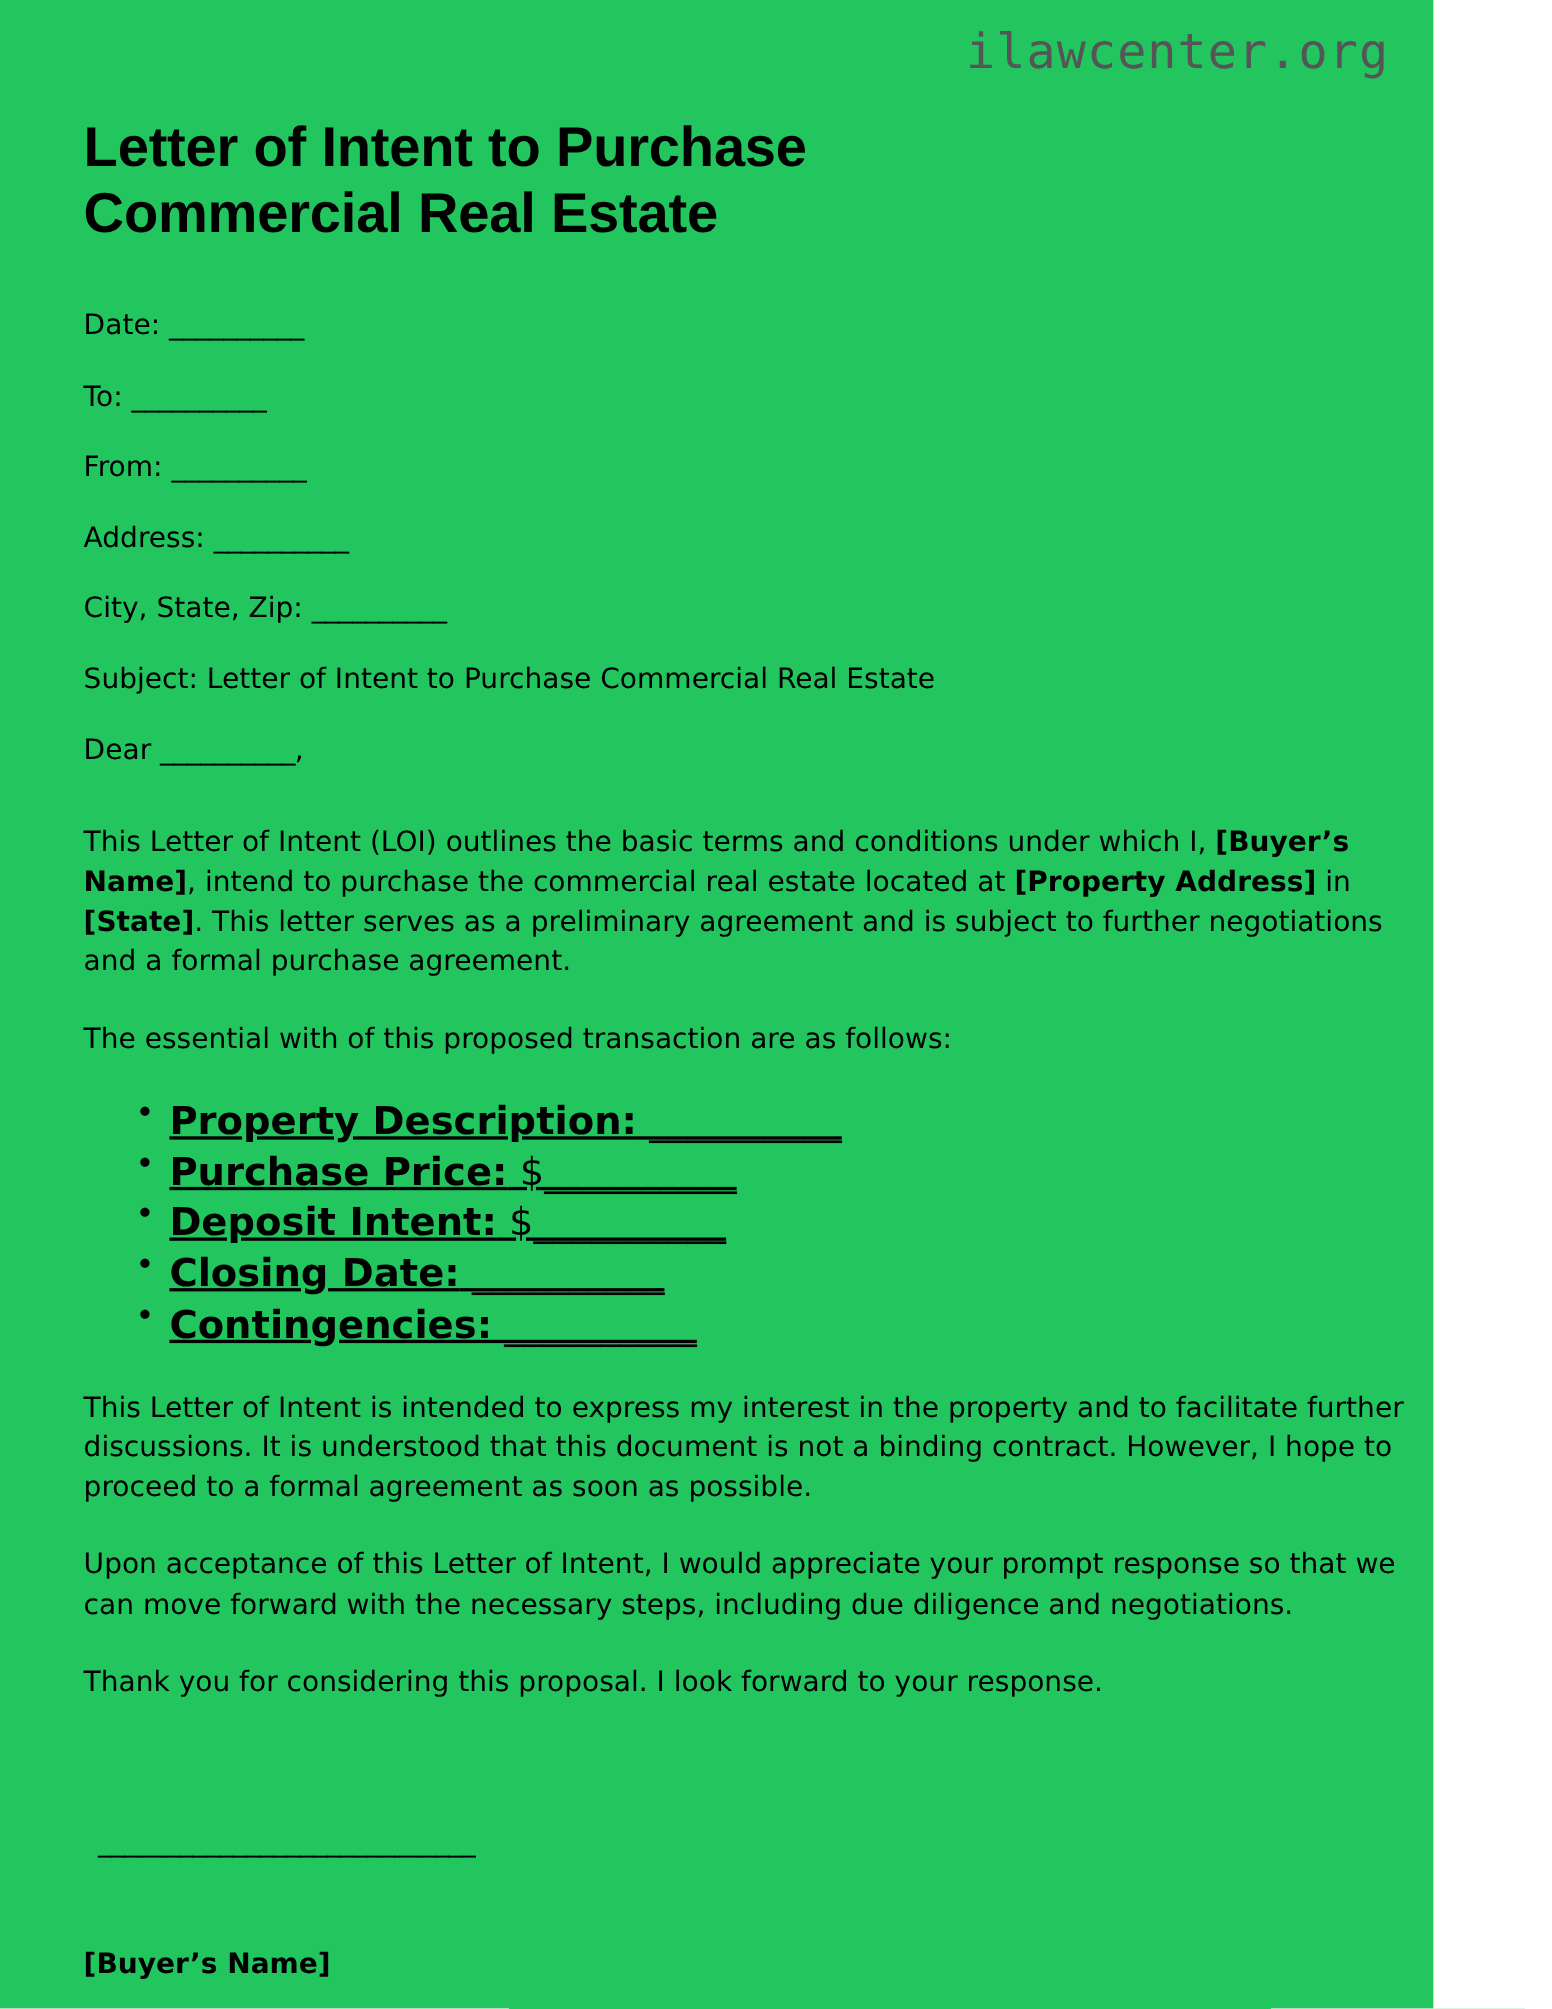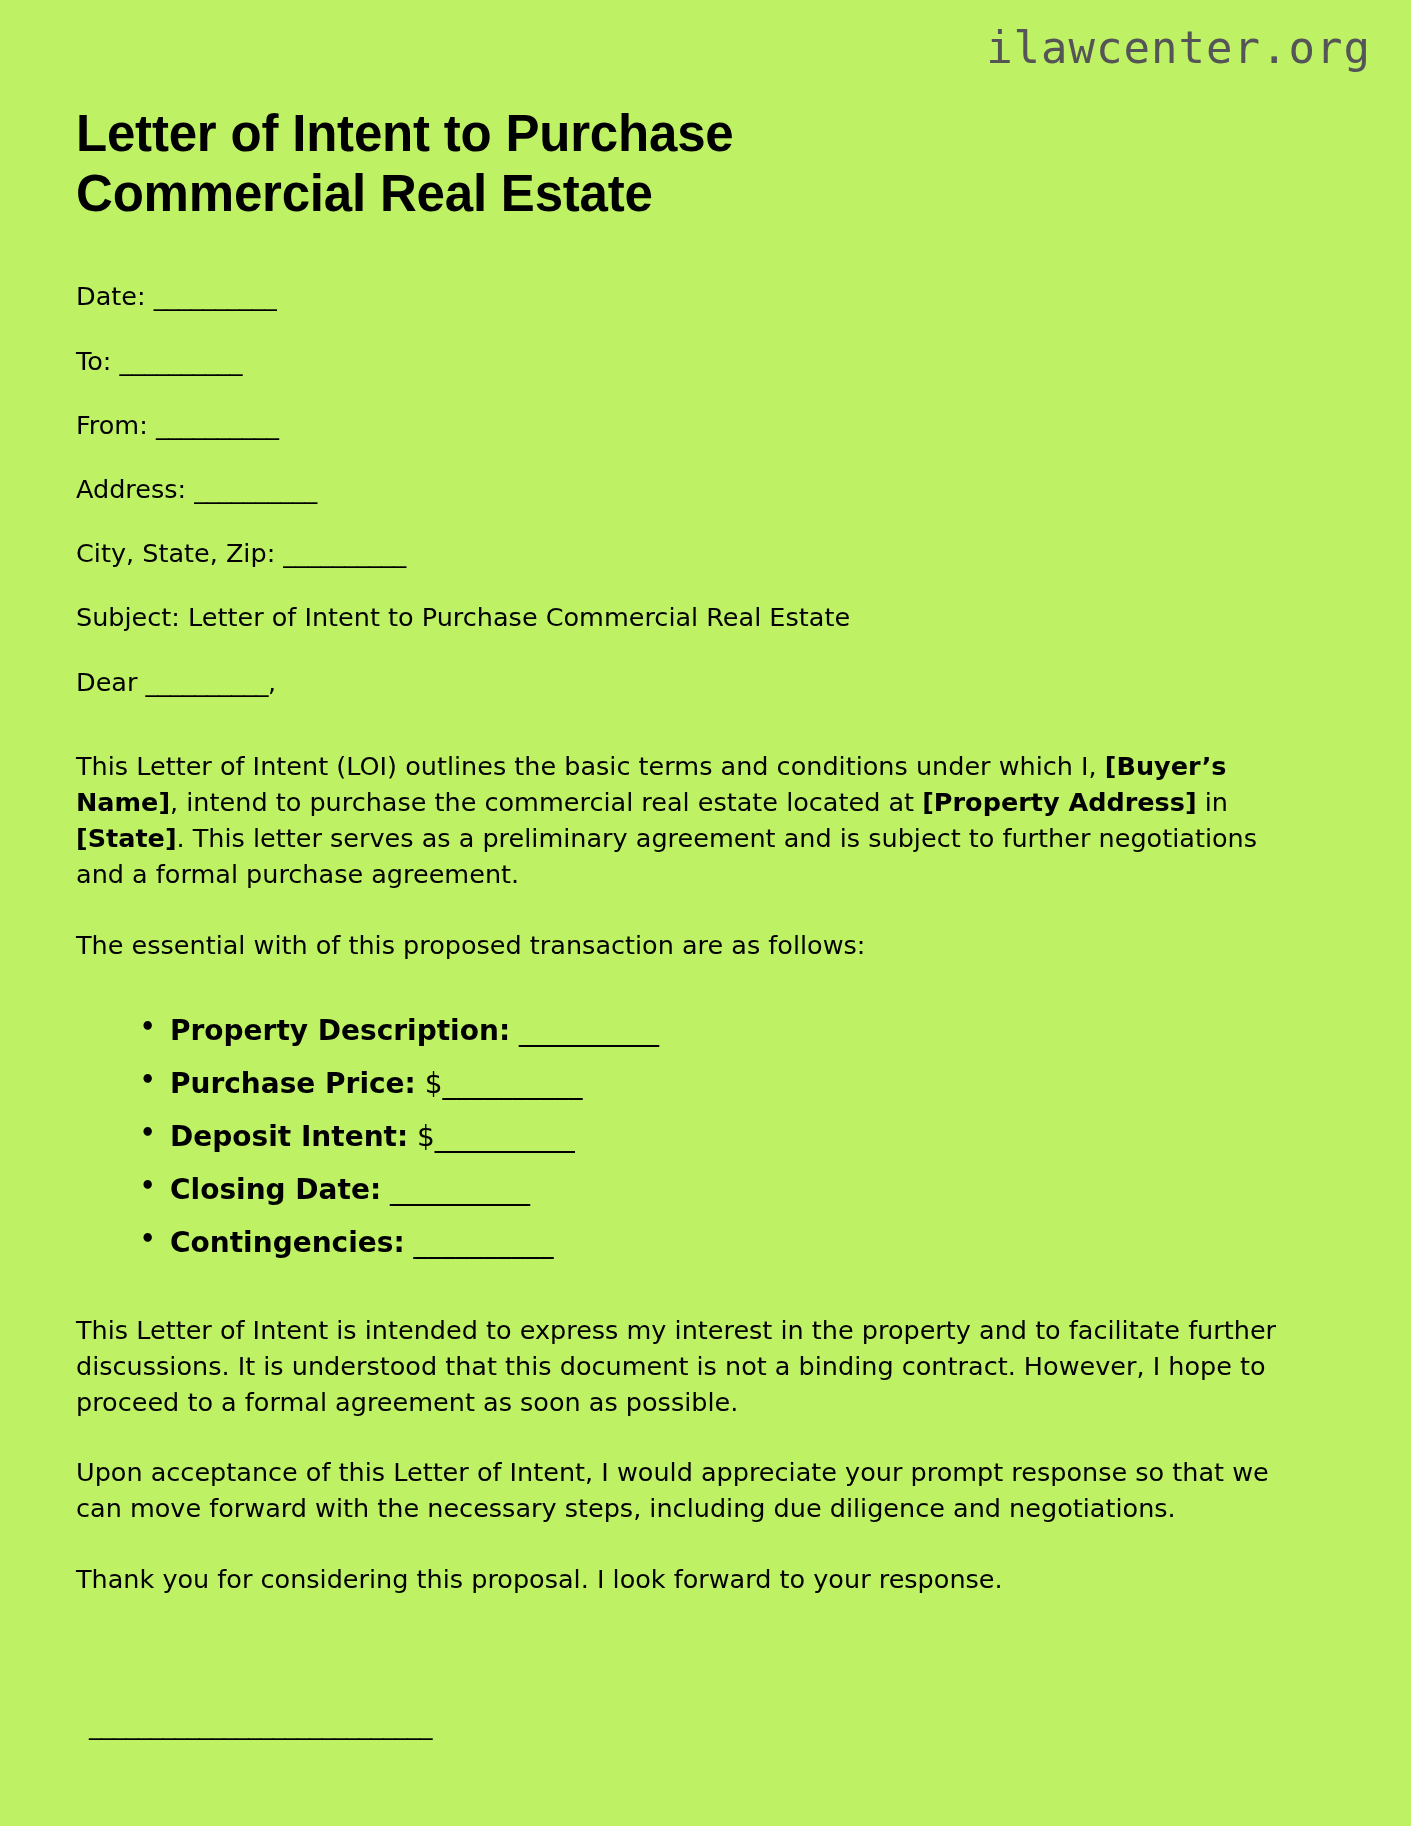--- a/index.html
+++ b/index.html
@@ -11,25 +11,25 @@
     width: 1411px;
     height: 1826px;
     font-family: "DejaVu Sans", sans-serif;
     color: #000000;
     position: relative;
     overflow: hidden;
   }
 
   .page {
     position: relative;
-    width: 1411px;
+    width: 1303px;
     height: 1826px;
     box-sizing: border-box;
     padding: 0;
-    background: #bef264;
+    background: #22c55e;
   }
 
   
   .watermark {
     position: absolute;
     top: 26px;
     right: 40px;
     font-family: "DejaVu Sans Mono", monospace;
     font-size: 44px;
     letter-spacing: 1px;
@@ -80,26 +80,27 @@
   }
 
   
   ul.terms {
     list-style: none;
     margin: 0;
     padding: 0 0 0 46px;
   }
   ul.terms li {
     position: relative;
-    font-size: 28px;
+    font-size: 35px;
     line-height: 1.32;
     font-weight: bold;
     padding-left: 32px;
-    margin: 16px;
+    margin: 0;
     white-space: nowrap;
+    text-decoration: underline;
   }
   ul.terms li::before {
     content: "\2022";
     position: absolute;
     left: 2px;
     top: -1px;
     font-size: 24px;
     line-height: 1.32;
   }
   ul.terms li .val {

